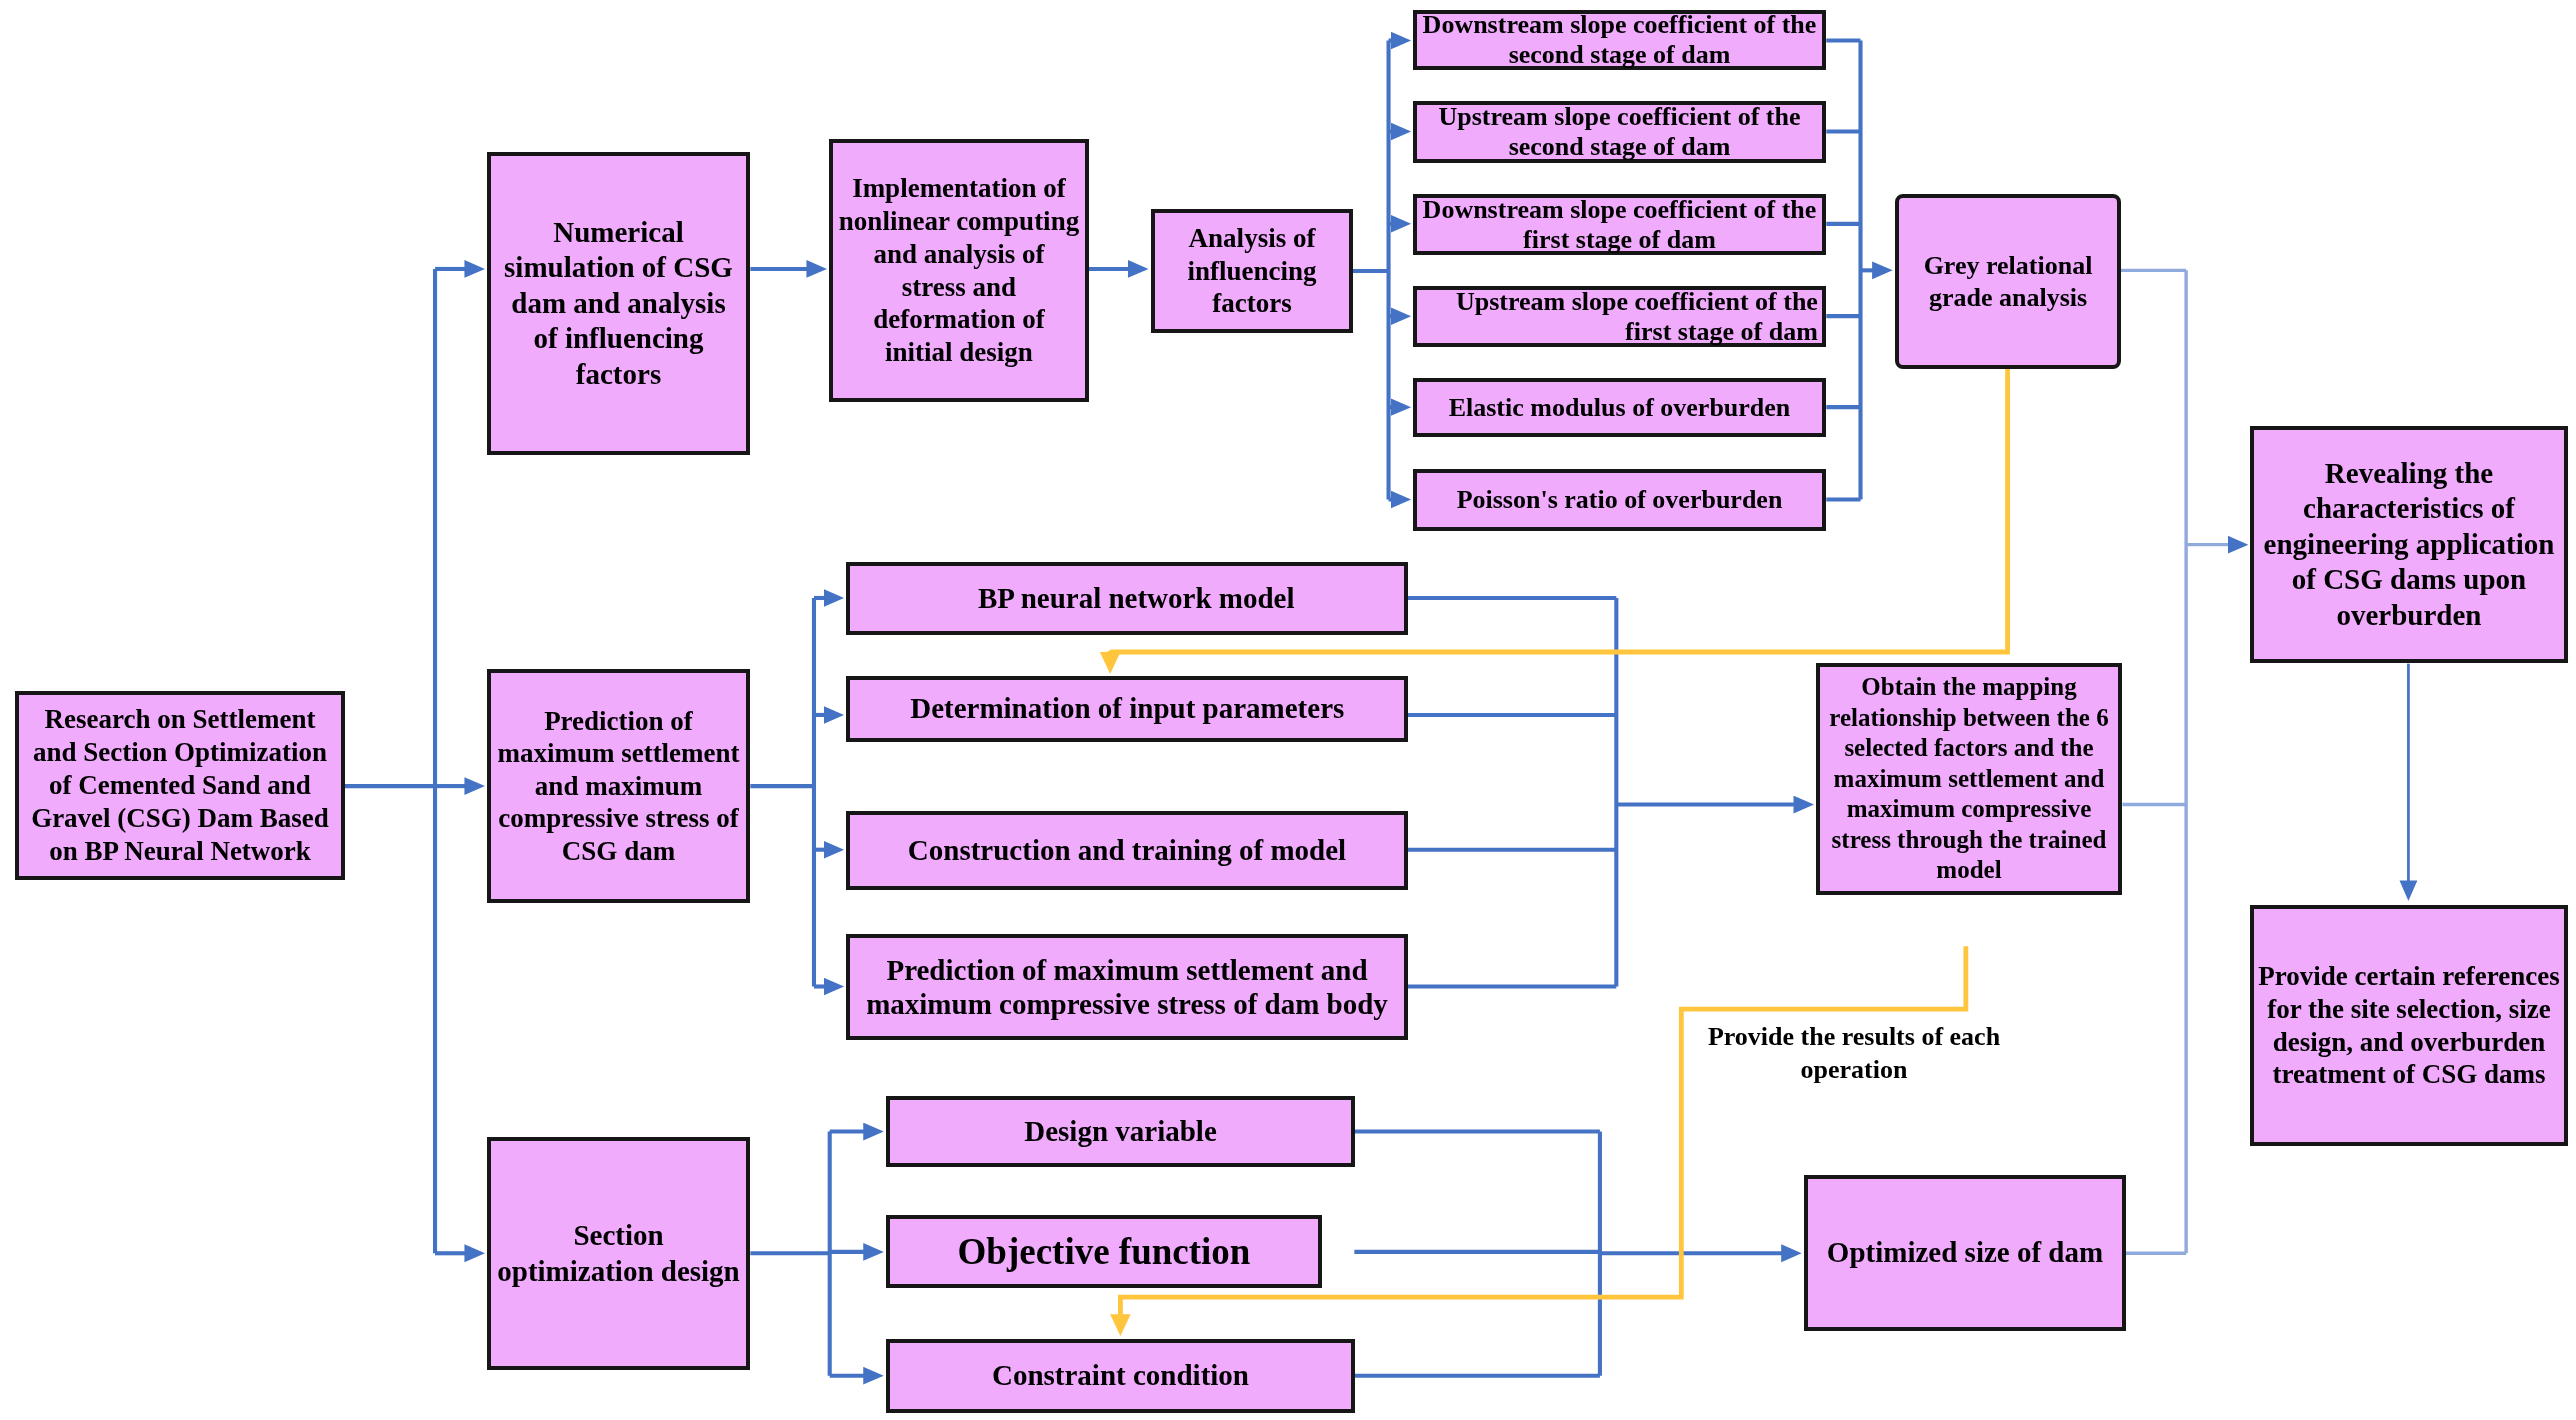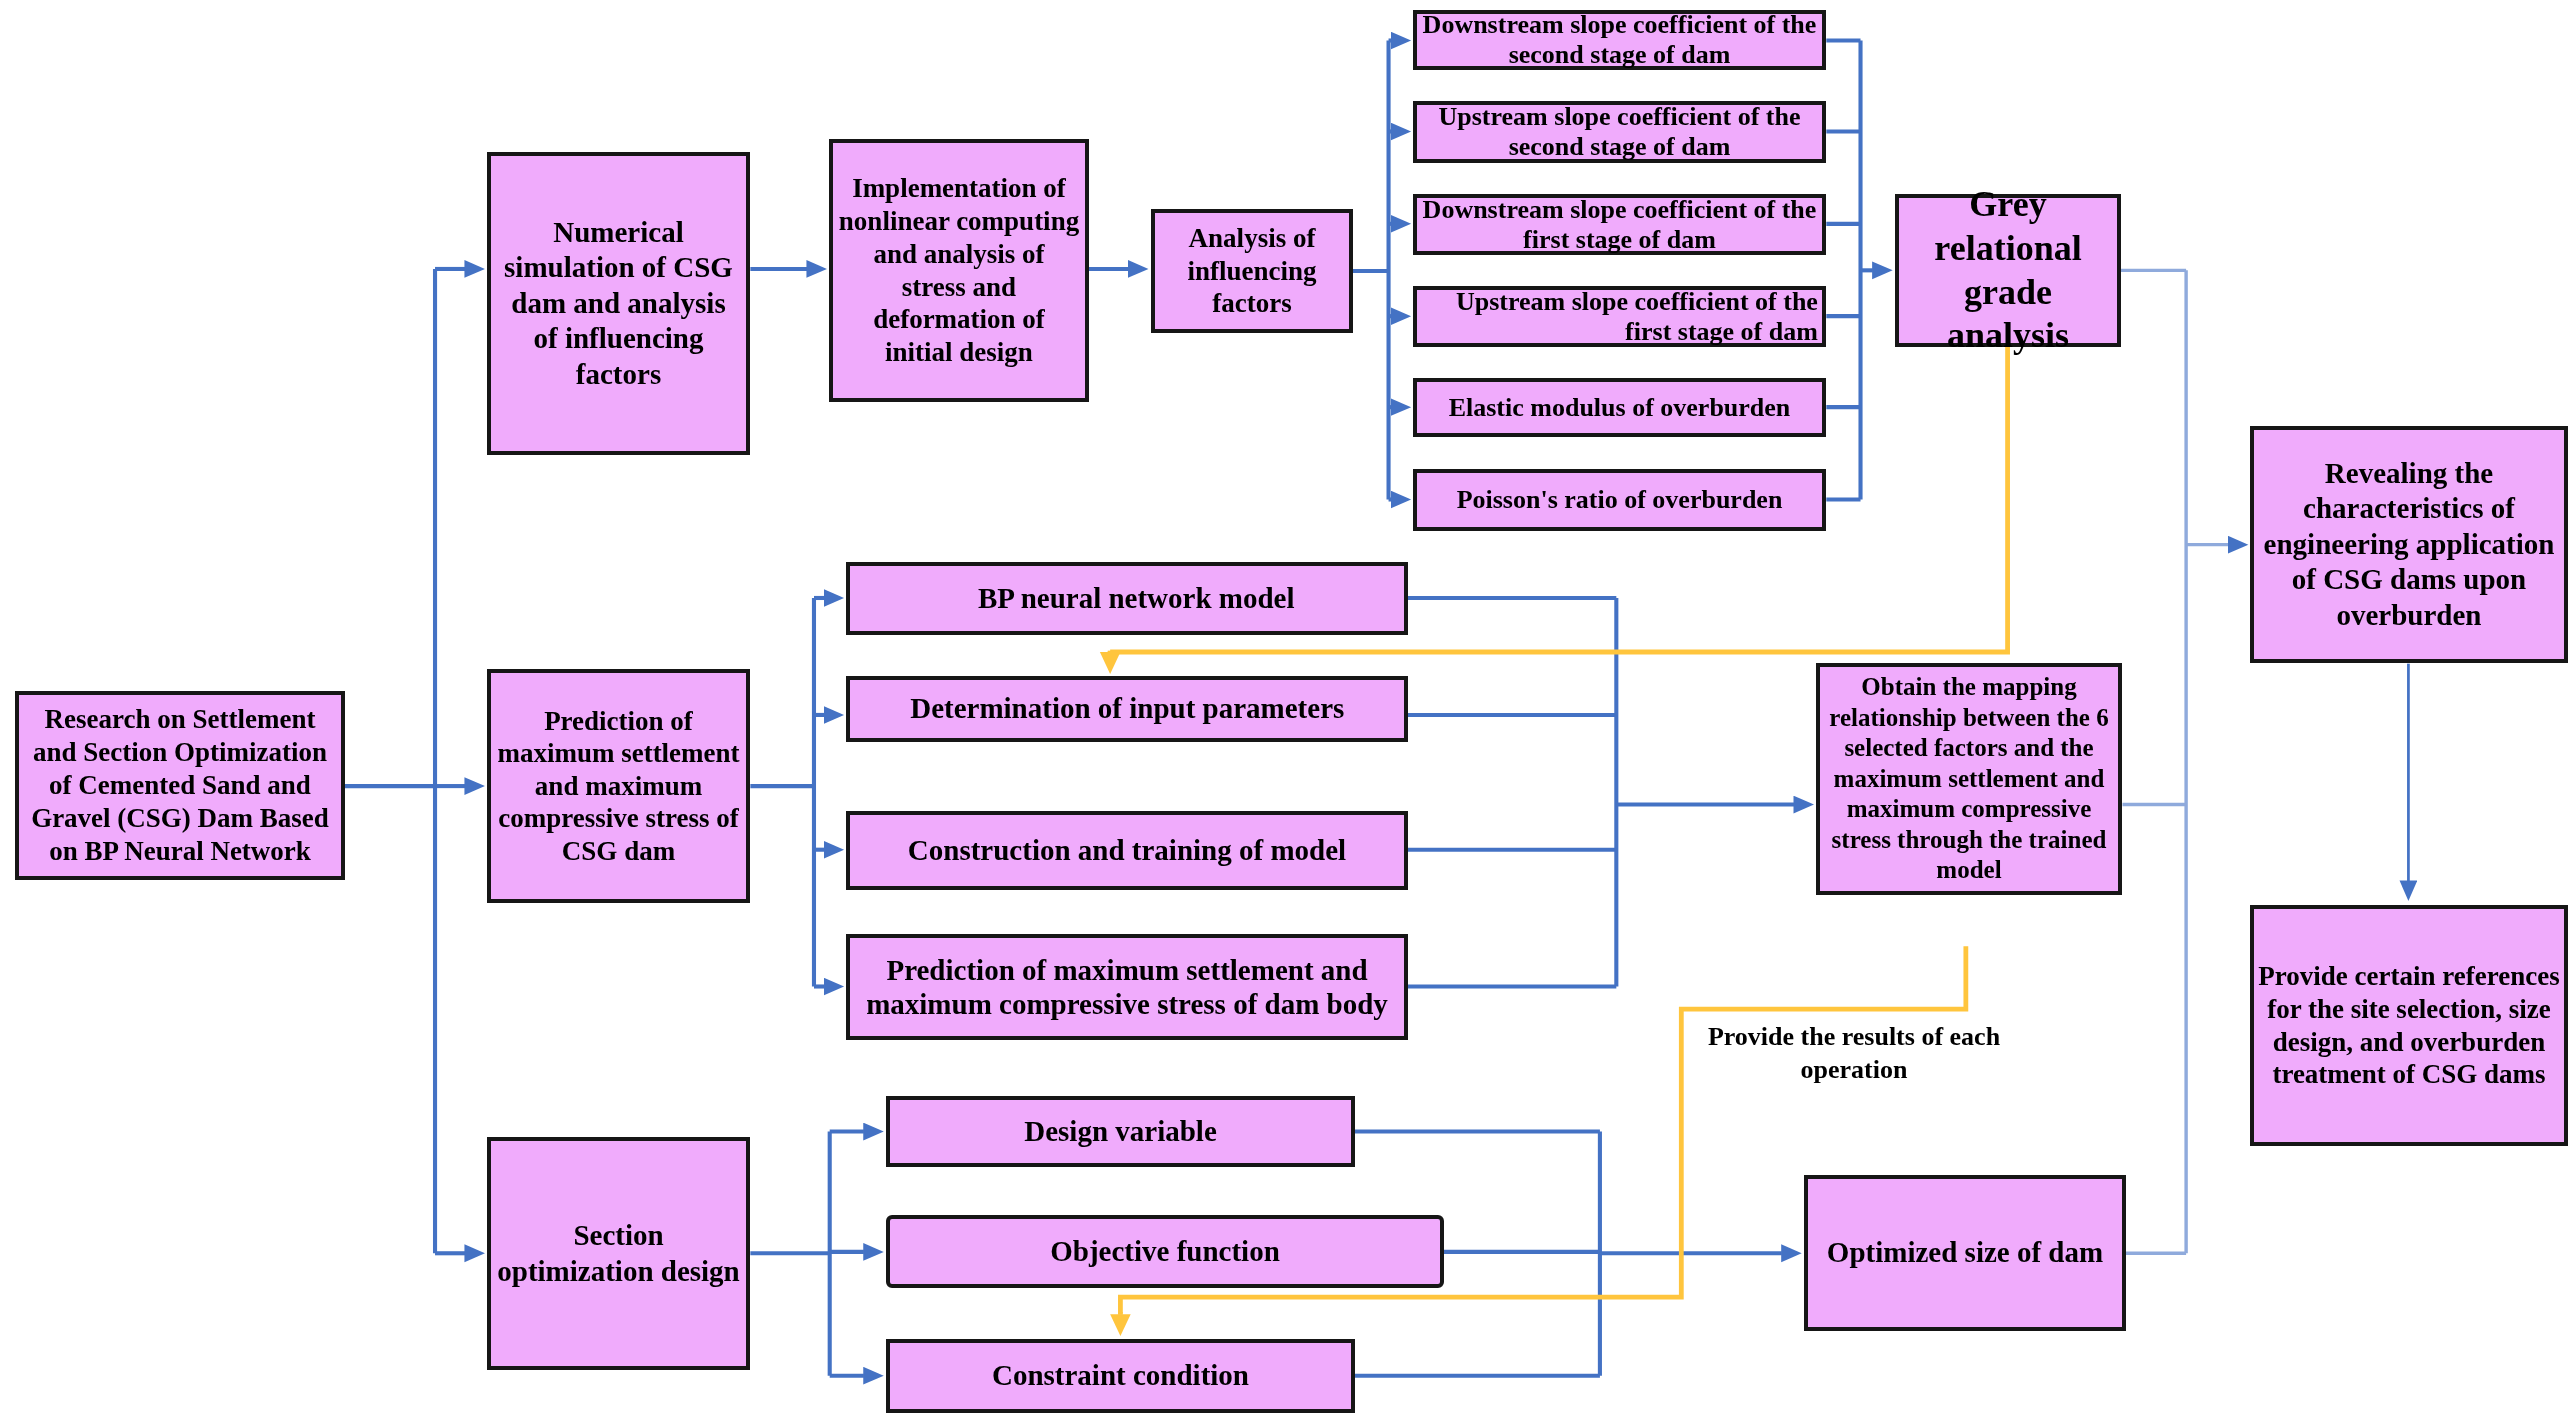--- a/index.html
+++ b/index.html
@@ -150,21 +150,21 @@
   <div class="node" style="left:1413px;top:286px;width:413px;height:61px;font-size:26px;line-height:1.15;padding:0 4.1px;text-align:right;">
     <span>Upstream slope coefficient of the first stage of dam</span>
   </div>
   <div class="node" style="left:1413px;top:378px;width:413px;height:59px;font-size:26px;line-height:1.15;padding:0 4.1px;">
     <span>Elastic modulus of overburden</span>
   </div>
   <div class="node" style="left:1413px;top:469px;width:413px;height:62px;font-size:26px;line-height:1.15;padding:0 4.1px;">
     <span>Poisson's ratio of overburden</span>
   </div>
 
-  <div class="node" style="left:1895px;top:194px;width:226px;height:153px;font-size:36px;">
+  <div class="node" style="left:1895px;top:194px;width:226px;height:175px;font-size:26px;border-radius:8px;">
     <span>Grey relational grade analysis</span>
   </div>
 
   <div class="node" style="left:487px;top:669px;width:263px;height:234px;font-size:27px;line-height:1.2;">
     <span>Prediction of maximum settlement and maximum compressive stress of CSG dam</span>
   </div>
 
   <div class="node" style="left:846px;top:562px;width:562px;height:73px;font-size:29px;padding-left:24px;">
     <span>BP neural network model</span>
   </div>
@@ -190,21 +190,21 @@
     <span>Provide certain references for the site selection, size design, and overburden treatment of CSG dams</span>
   </div>
 
   <div class="node" style="left:487px;top:1137px;width:263px;height:233px;font-size:29px;">
     <span>Section optimization design</span>
   </div>
 
   <div class="node" style="left:886px;top:1096px;width:469px;height:71px;font-size:29px;">
     <span>Design variable</span>
   </div>
-  <div class="node" style="left:886px;top:1215px;width:558px;height:73px;font-size:29px;border-radius:6px;">
+  <div class="node" style="left:886px;top:1215px;width:436px;height:73px;font-size:37px;">
     <span>Objective function</span>
   </div>
   <div class="node" style="left:886px;top:1339px;width:469px;height:74px;font-size:29px;">
     <span>Constraint condition</span>
   </div>
 
   <div class="node" style="left:1804px;top:1175px;width:322px;height:156px;font-size:29px;">
     <span>Optimized size of dam</span>
   </div>
 

